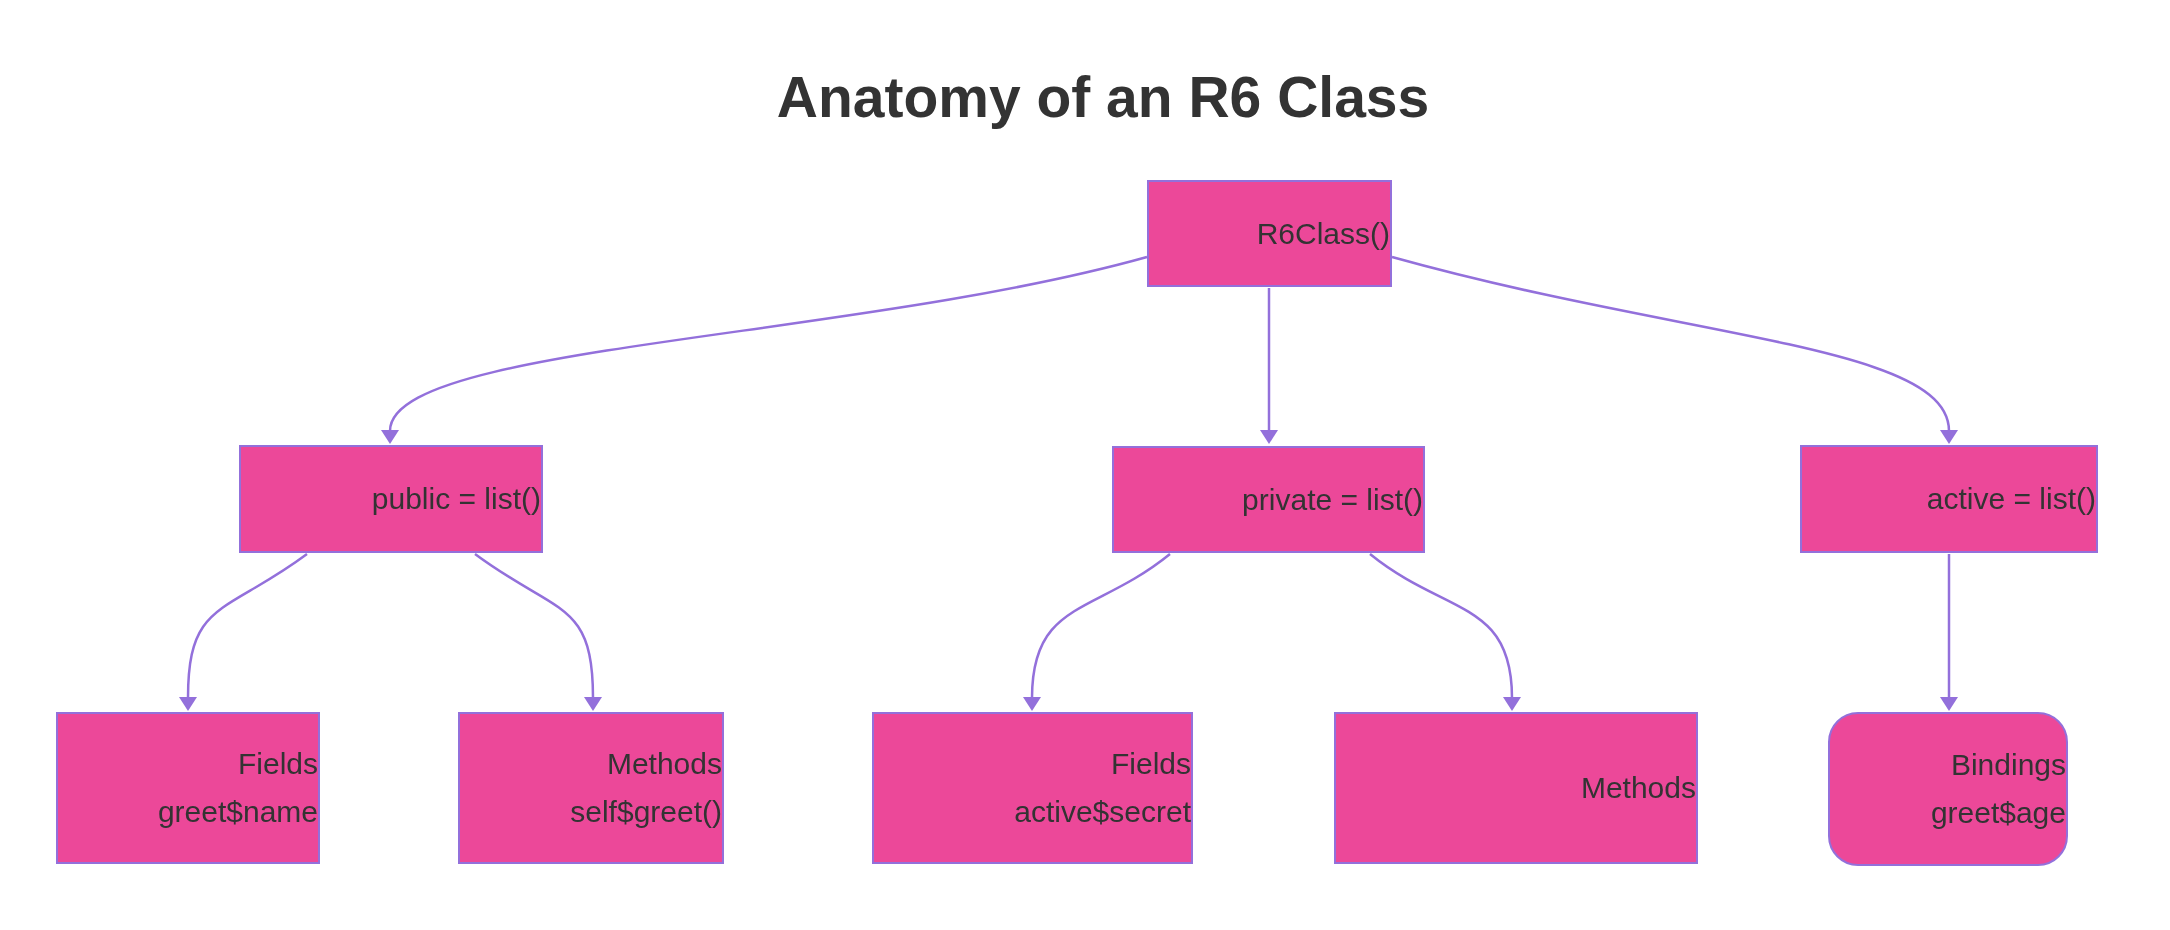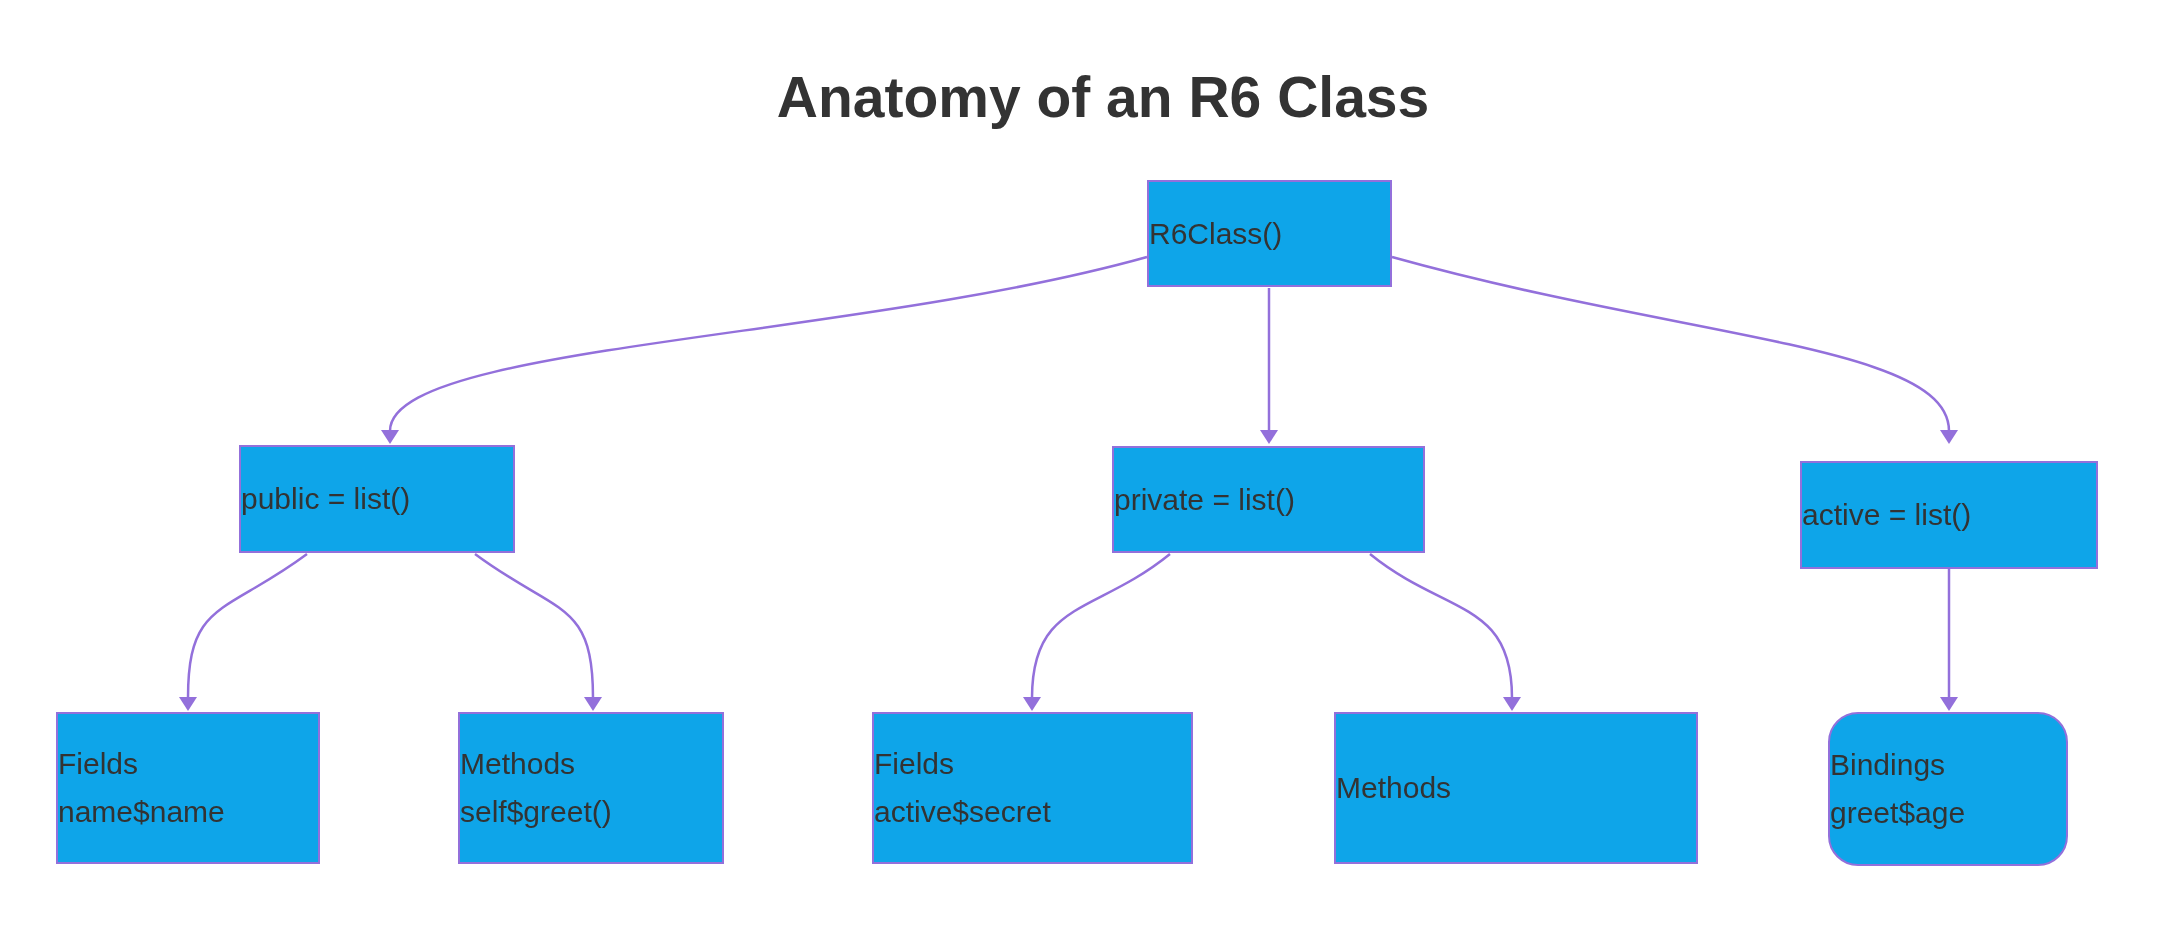--- a/index.html
+++ b/index.html
@@ -31,37 +31,37 @@
     pointer-events: none;
   }
   .edge {
     fill: none;
     stroke: #9370DB;
     stroke-width: 2.5;
   }
   .node {
     position: absolute;
     box-sizing: border-box;
-    background: #0ea5e9;
+    background: #ec4899;
     border: 2.5px solid #9370DB;
     color: #333333;
     font-size: 30px;
     display: flex;
     flex-direction: column;
-    align-items: flex-start;
+    align-items: flex-end;
     justify-content: center;
     text-align: center;
     line-height: 1.6;
   }
   
   .n-root    { left: 1147px; top: 180px; width: 245px; height: 107px; }
   
-  .n-public  { left: 239px;  top: 445px; width: 276px; height: 108px; }
+  .n-public  { left: 239px;  top: 445px; width: 304px; height: 108px; }
   .n-private { left: 1112px; top: 446px; width: 313px; height: 107px; }
-  .n-active  { left: 1800px; top: 445px; width: 298px; height: 108px; margin-top: 16px; }
+  .n-active  { left: 1800px; top: 445px; width: 298px; height: 108px; }
   
   .n-pub-fields  { left: 56px;   top: 712px; width: 264px; height: 152px; }
   .n-pub-methods { left: 458px;  top: 712px; width: 266px; height: 152px; }
   .n-prv-fields  { left: 872px;  top: 712px; width: 321px; height: 152px; }
   .n-prv-methods { left: 1334px; top: 712px; width: 364px; height: 152px; }
   .n-act-bindings{ left: 1828px; top: 712px; width: 240px; height: 154px; border-radius: 30px; }
 </style>
 </head>
 <body>
 
@@ -98,21 +98,21 @@
   </div>
   <div class="node n-private">
     <span>private = list()</span>
   </div>
   <div class="node n-active">
     <span>active = list()</span>
   </div>
 
   <div class="node n-pub-fields">
     <span>Fields</span>
-    <span>name$name</span>
+    <span>greet$name</span>
   </div>
   <div class="node n-pub-methods">
     <span>Methods</span>
     <span>self$greet()</span>
   </div>
   <div class="node n-prv-fields">
     <span>Fields</span>
     <span>active$secret</span>
   </div>
   <div class="node n-prv-methods">

